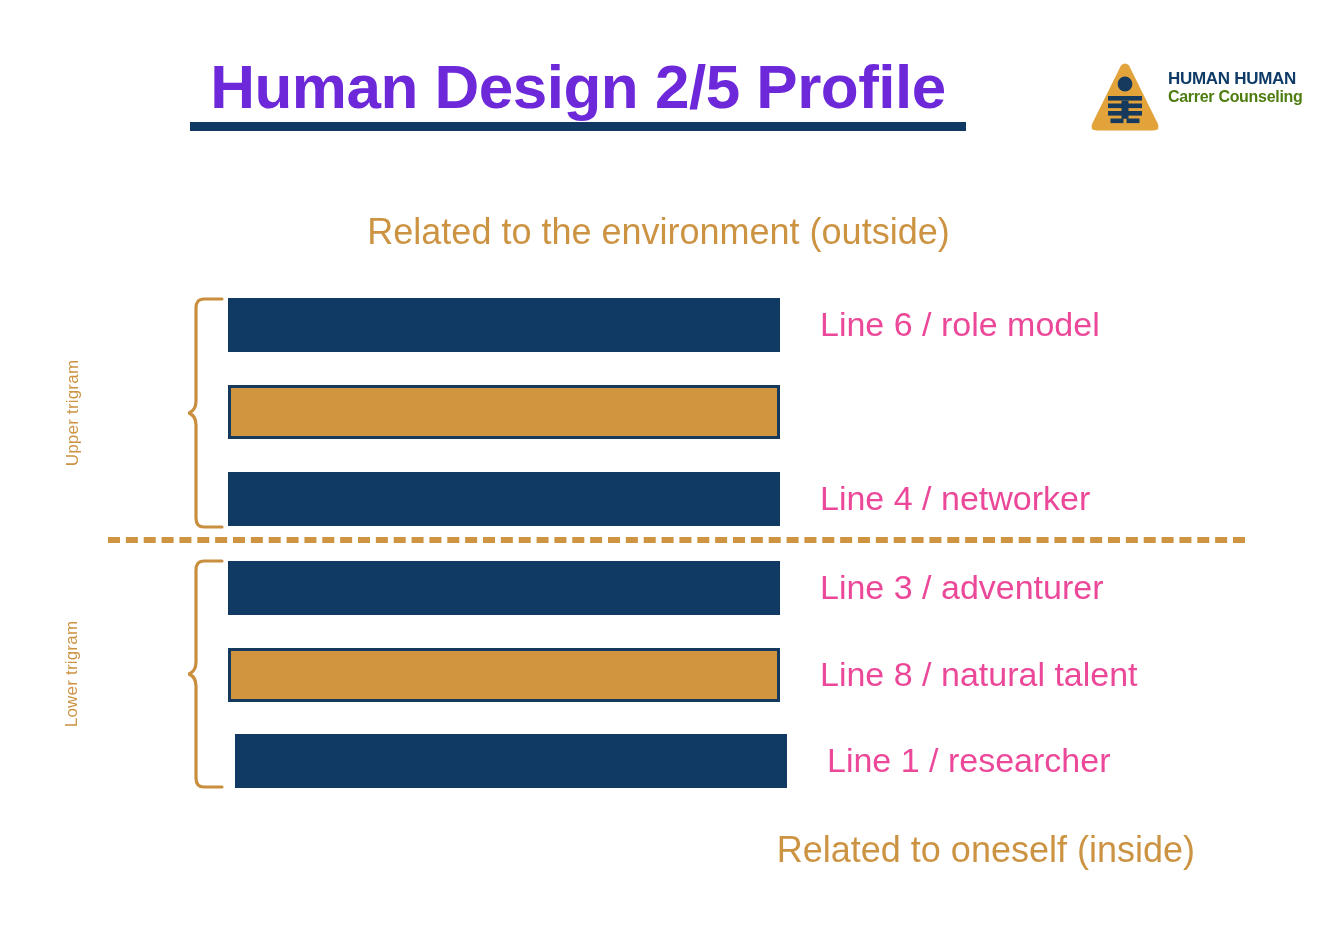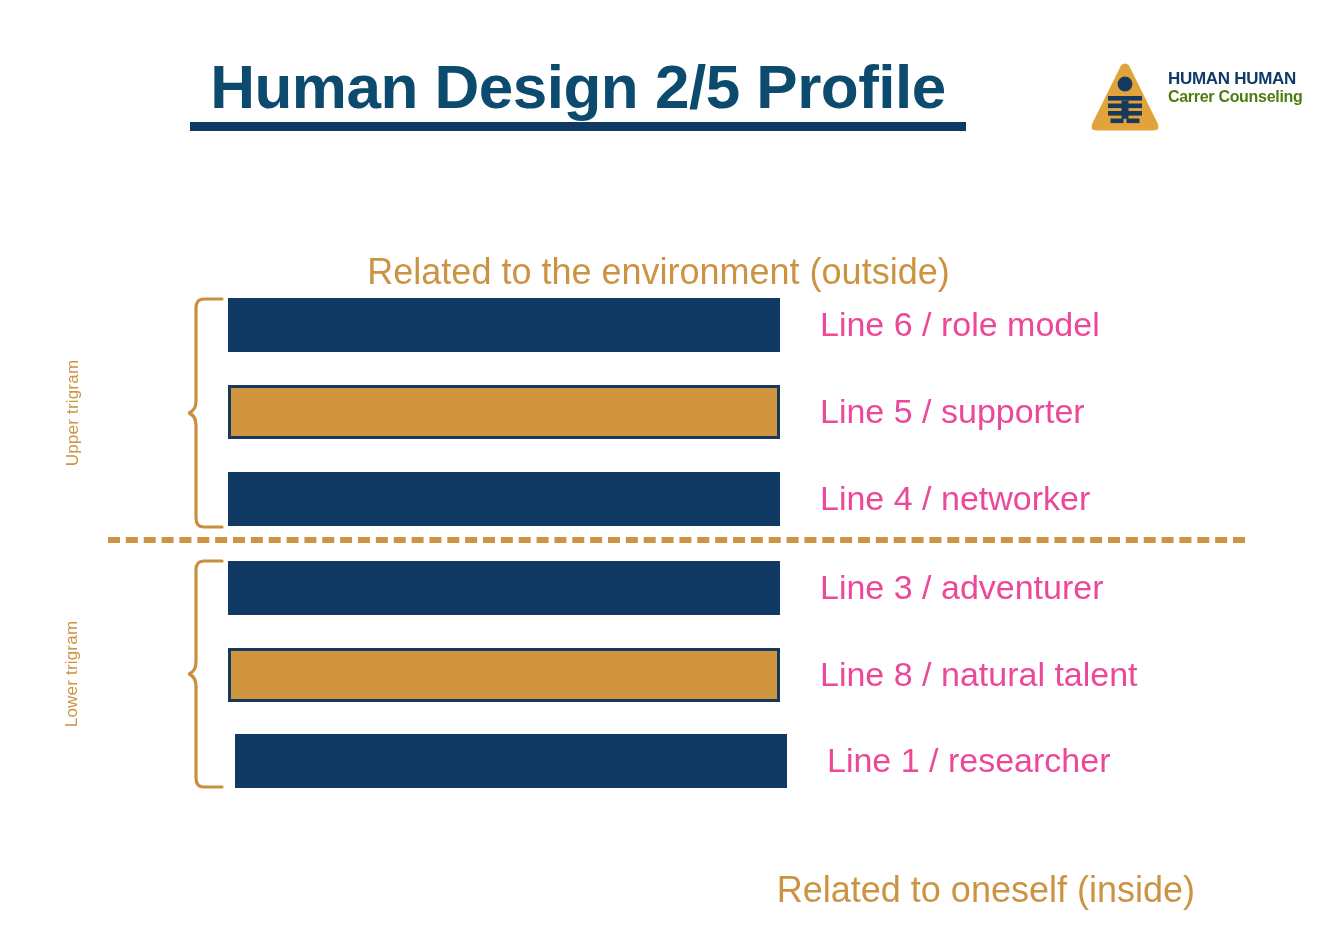--- a/index.html
+++ b/index.html
@@ -23,21 +23,21 @@
   #title-block {
     position: absolute;
     left: 188px;
     top: 56px;
     width: 780px;
     height: 80px;
   }
   #page-title {
     font-size: 62px;
     font-weight: bold;
-    color: #0c4a6e;
+    color: #6d28d9;
     letter-spacing: -0.5px;
     line-height: 1;
     text-align: center;
     white-space: nowrap;
   }
   #title-underline {
     position: absolute;
     left: 2px;
     top: 66px;
     width: 776px;
@@ -83,21 +83,20 @@
     white-space: nowrap;
   }
 
   
   .caption {
     position: absolute;
     color: #cc9343;
     font-size: 36px;
     line-height: 1.1;
     white-space: nowrap;
-    margin-top: 40px;
   }
   #caption-top {
     left: 0;
     top: 212px;
     width: 1339px;
     text-align: center;
     padding-right: 22px;
     box-sizing: border-box;
   }
   #caption-bottom {
@@ -235,21 +234,20 @@
         <path d="M34 3 H16 Q8 3 8 12 V105 Q8 114 1 117 Q8 120 8 129 V222 Q8 231 16 231 H34" fill="none" stroke="#c98f3f" stroke-width="3.2" stroke-linecap="round" stroke-linejoin="round"></path>
       </svg>
     </div>
 
     <div class="row" id="row-6">
       <div class="bar navy"></div>
       <div class="row-label">Line 6 / role model</div>
     </div>
     <div class="row" id="row-5">
       <div class="bar gold"></div>
-      <div class="row-label">Line 5 / supporter</div>
     </div>
     <div class="row" id="row-4">
       <div class="bar navy"></div>
       <div class="row-label">Line 4 / networker</div>
     </div>
   </div>
 
   <div id="divider"></div>
 
   <div class="trigram-group" id="lower-group">

